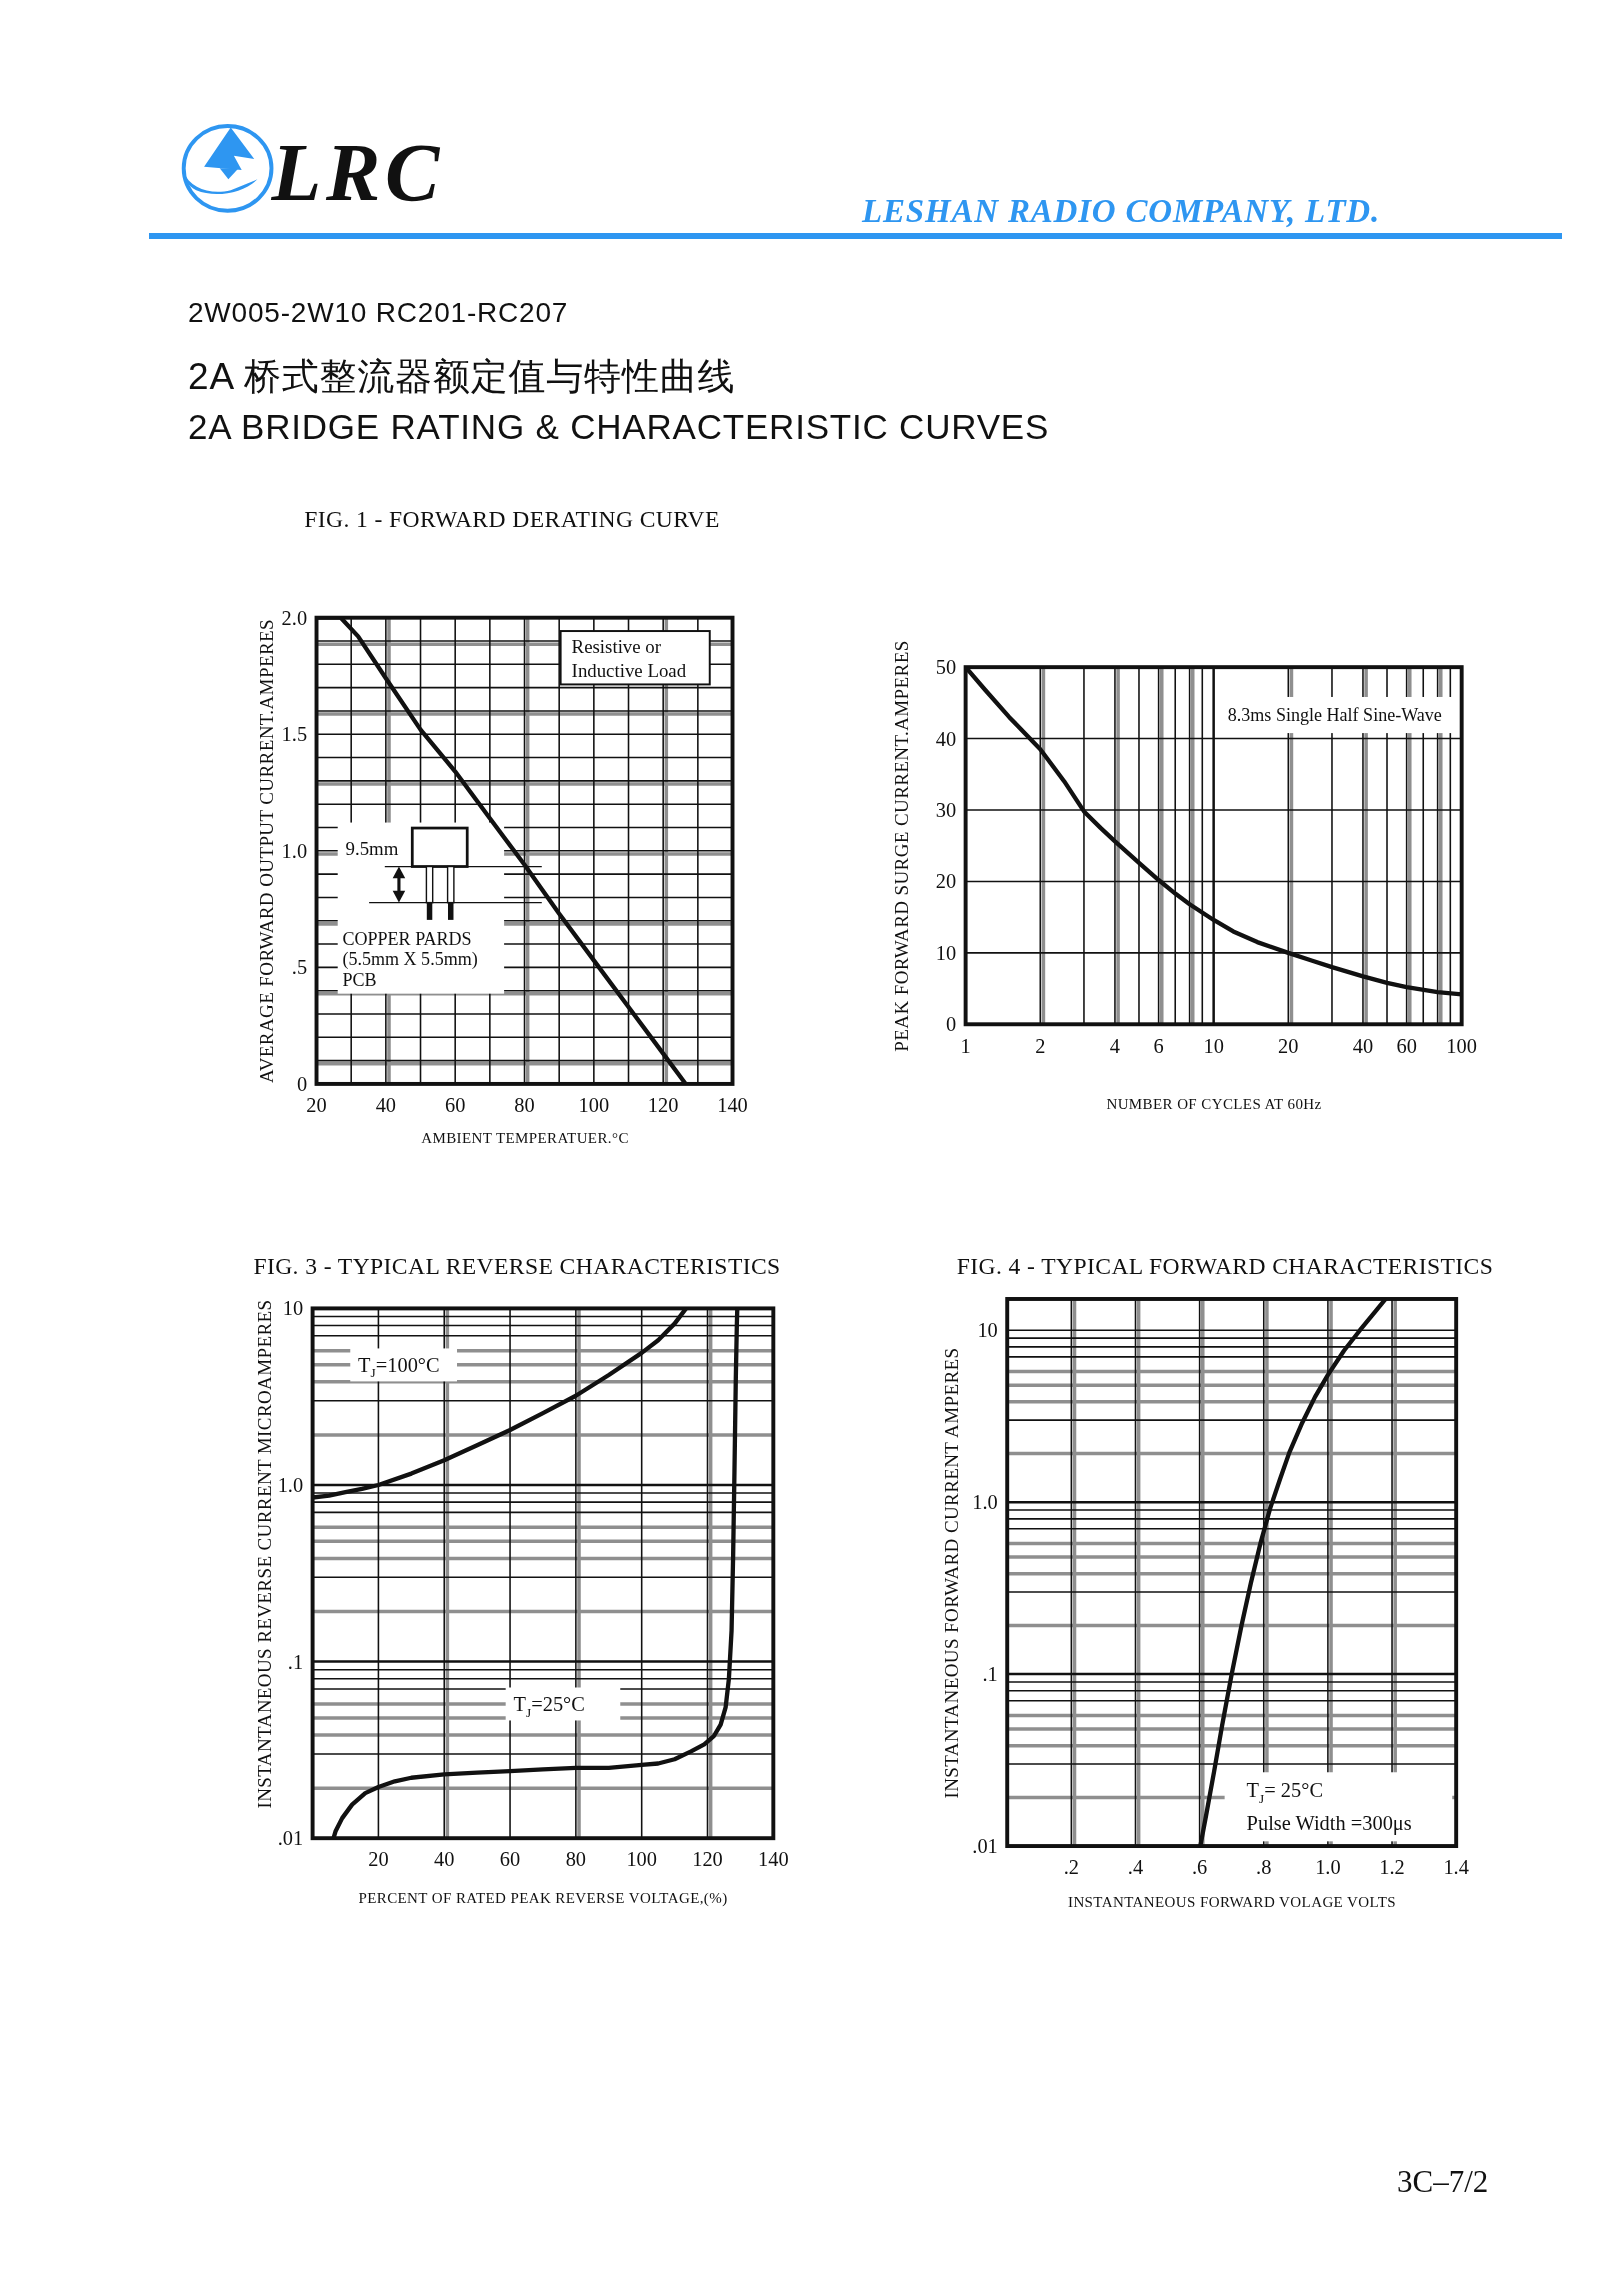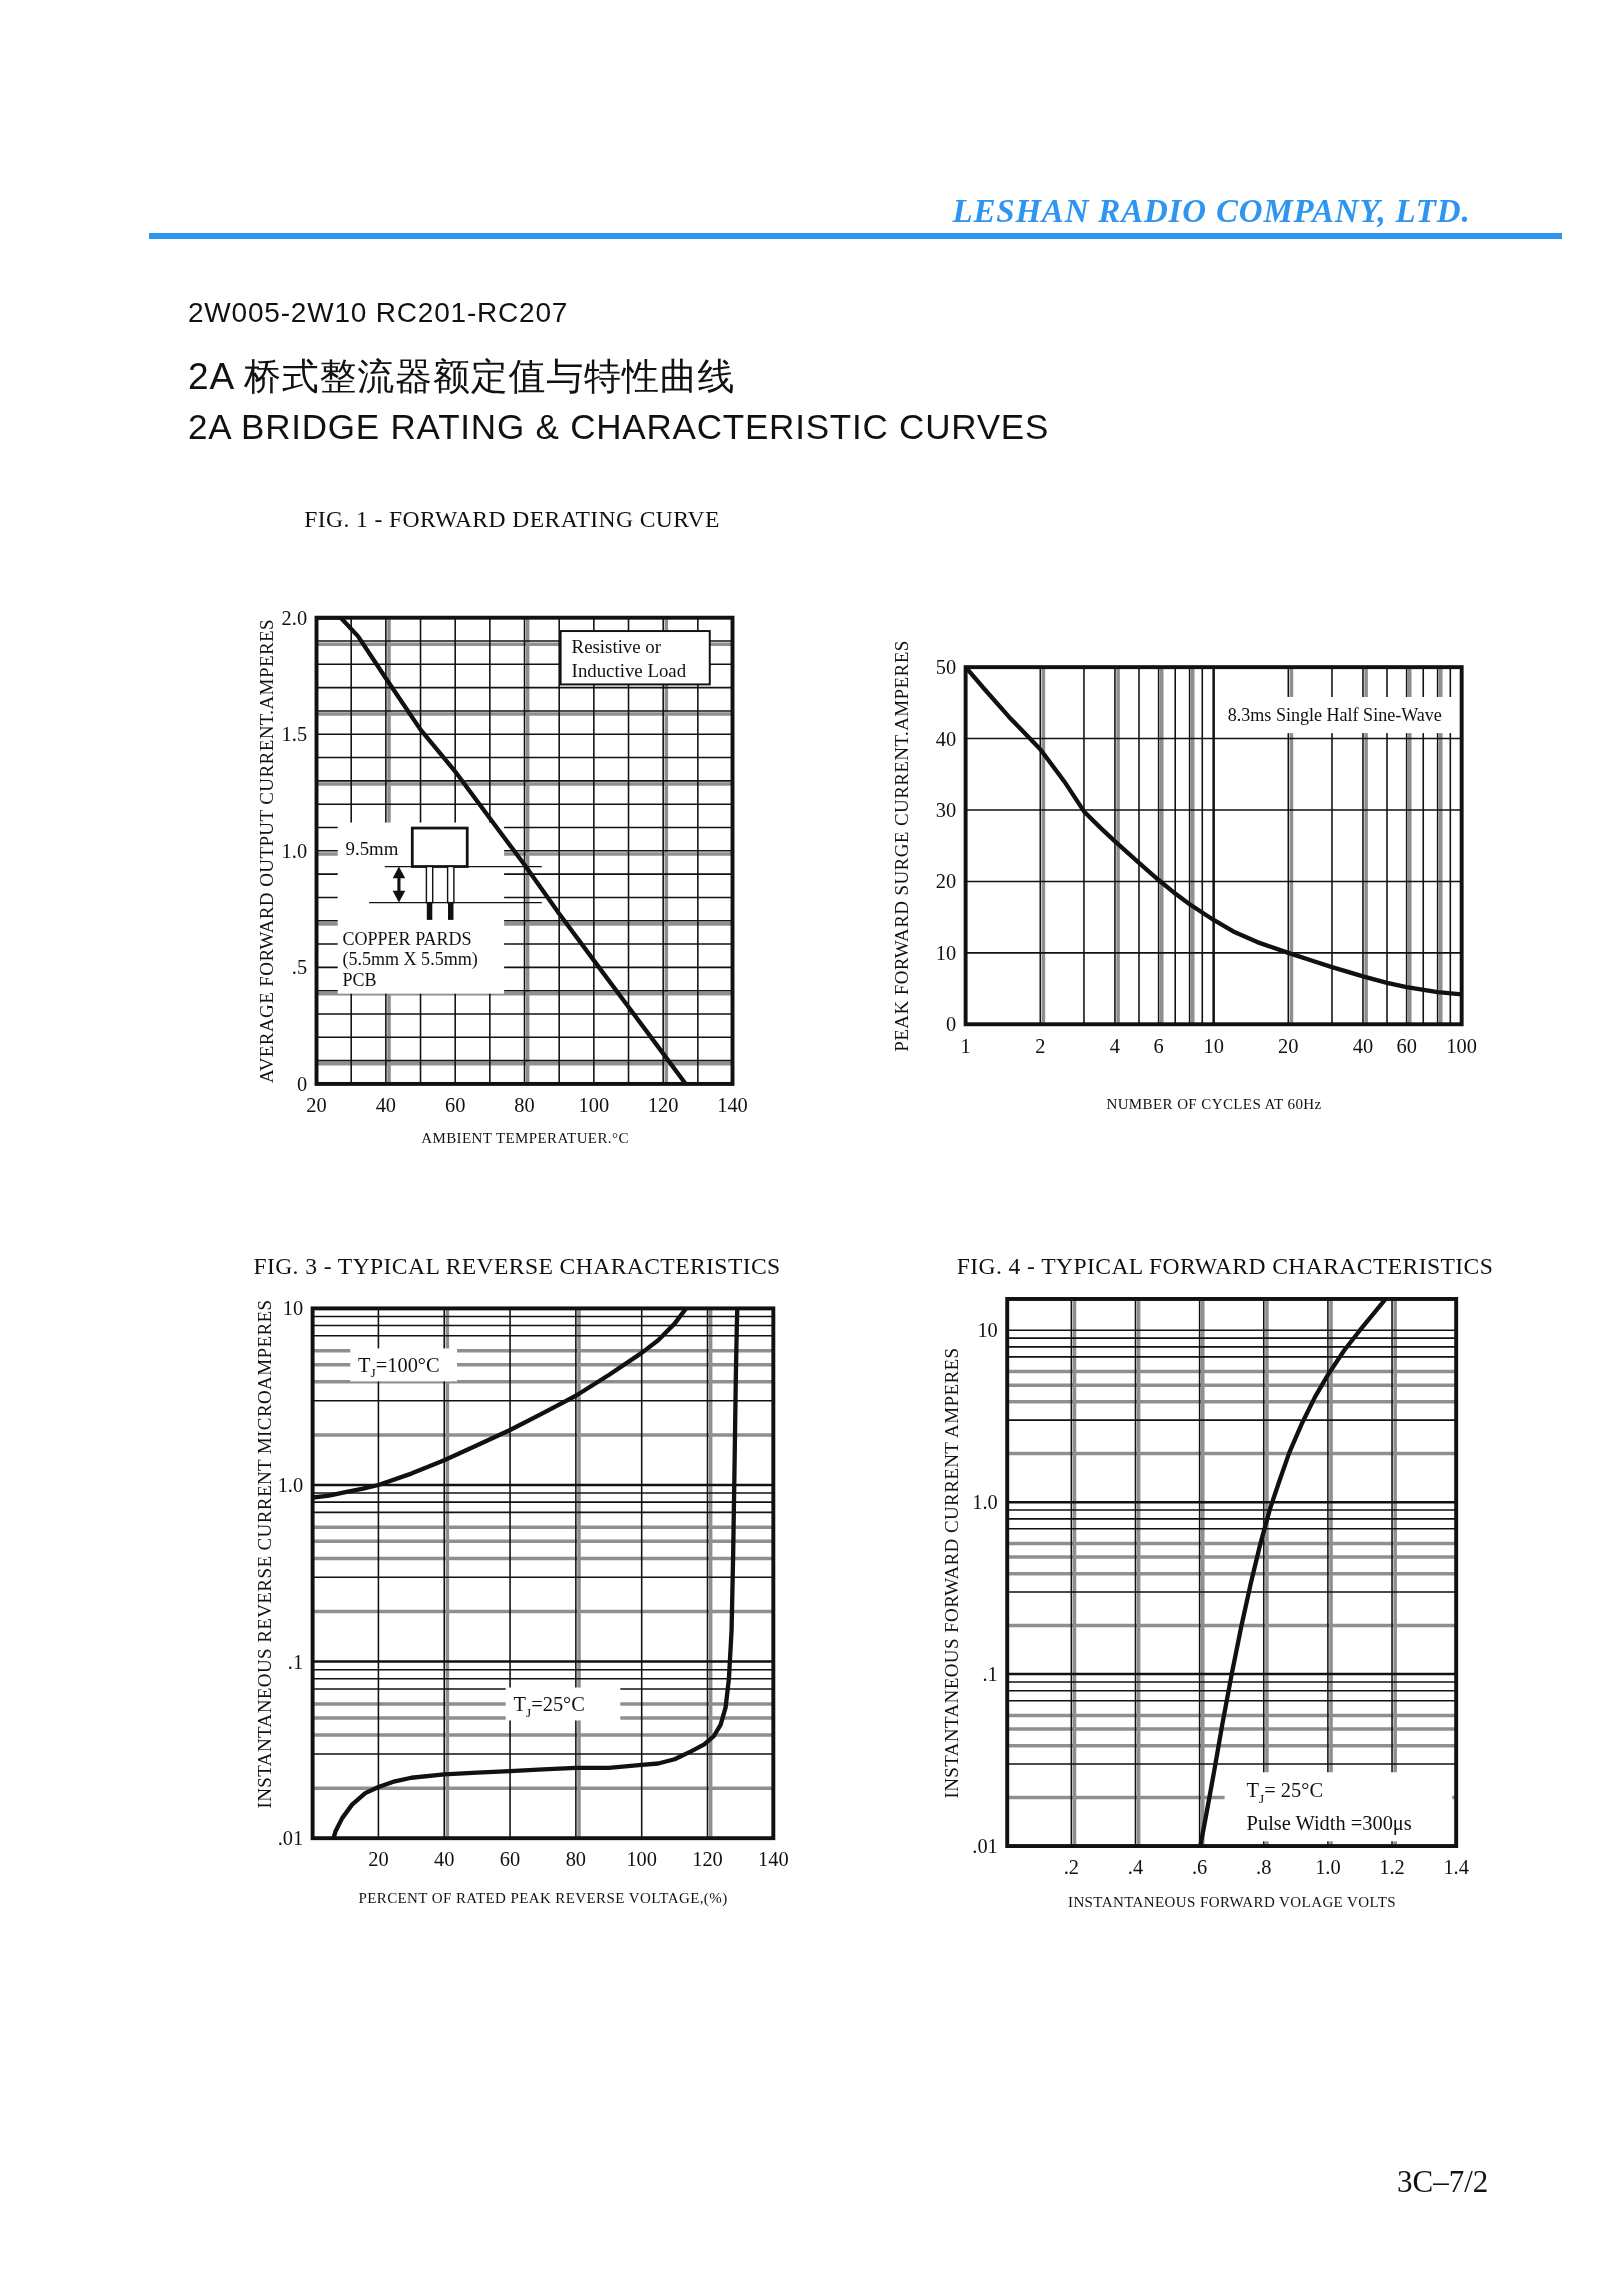--- a/index.html
+++ b/index.html
@@ -2,35 +2,44 @@
 <html style="font-size:12.6px"><head>
 <meta charset="utf-8">
 <style>
   *{margin:0;padding:0;box-sizing:border-box}
   html,body{background:#ffffff}
   .page{position:relative;width:1622px;height:2295px;background:#fff;overflow:hidden;
         font-family:"Liberation Serif",serif;color:#111}
   .abs{position:absolute}
   .sans{font-family:"Liberation Sans",sans-serif}
   .ctr{text-align:center}
-  .rgt{text-align:center}
+  .rgt{text-align:left}
   .rot{transform:rotate(-90deg);transform-origin:center center}
   .blue{color:#2e96f1}
   .doc-line{white-space:nowrap;letter-spacing:0.8px}
   .fig-title{font-size:23.6px;letter-spacing:0.4px;white-space:nowrap}
   .ax-title{font-size:15px;letter-spacing:0.4px;white-space:nowrap}
   .y-title{font-size:19px;letter-spacing:0.4px;white-space:nowrap}
   .rule{background:#2e96f1}
   svg text{font-family:"Liberation Serif",serif;fill:#111}
 </style>
 </head>
 <body>
 
 <div class="page">
 
+  <div class="abs" style="left:179px;top:118px;width:290px;height:107px">
+    <svg width="290" height="107" viewBox="0 0 370 136">
+      <ellipse cx="62" cy="64" rx="56" ry="54" fill="none" stroke="#2e96f1" stroke-width="5"></ellipse>
+      <polygon points="32,62 66,12 96,52 70,48 80,66" fill="#2e96f1"></polygon>
+      <polygon points="52,64 76,64 63,78" fill="#2e96f1"></polygon>
+      <path d="M5,68 C15,90 40,98 66,92 L100,78 C82,96 46,102 22,92 C11,86 6,77 5,68 Z" fill="#2e96f1"></path>
+      <text x="118" y="104" font-family="Liberation Sans, sans-serif" font-size="104" font-weight="900" font-style="italic" fill="#2e96f1" letter-spacing="6">LRC</text>
+    </svg>
+  </div>
   <div class="abs rgt blue doc-line" style="left:862px;top:193px;width:699px;font-size:33px;font-weight:bold;font-style:italic">LESHAN RADIO COMPANY, LTD.</div>
   <div class="abs rule" style="left:149px;top:233px;width:1413px;height:5.5px"></div>
 
   <div class="abs sans doc-line" style="left:188px;top:297px;font-size:28px">2W005-2W10 RC201-RC207</div>
   <div class="abs sans doc-line" style="left:188px;top:352px;font-size:37px">2A 桥式整流器额定值与特性曲线</div>
   <div class="abs sans doc-line" style="left:188px;top:407px;font-size:35px">2A BRIDGE RATING &amp; CHARACTERISTIC CURVES</div>
 
   <div class="abs ctr fig-title" style="left:198px;top:506px;width:628px">FIG. 1 - FORWARD DERATING CURVE</div>
   <div class="abs ctr fig-title" style="left:203px;top:1253px;width:628px">FIG. 3 - TYPICAL REVERSE CHARACTERISTICS</div>
   <div class="abs ctr fig-title" style="left:911px;top:1253px;width:628px">FIG. 4 - TYPICAL FORWARD CHARACTERISTICS</div>

